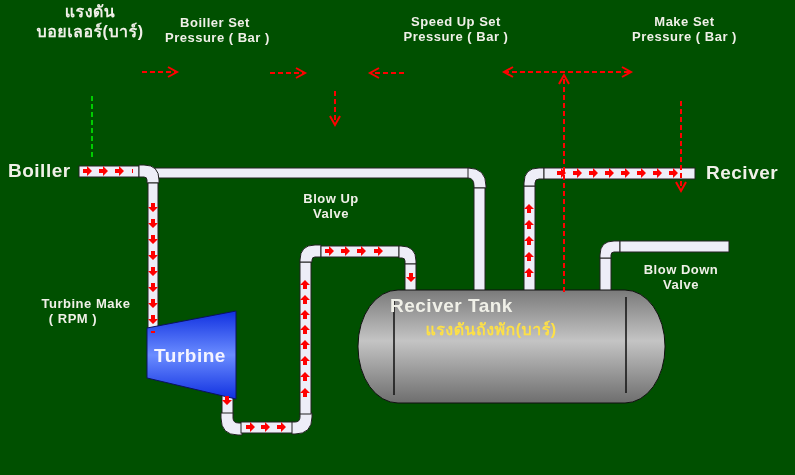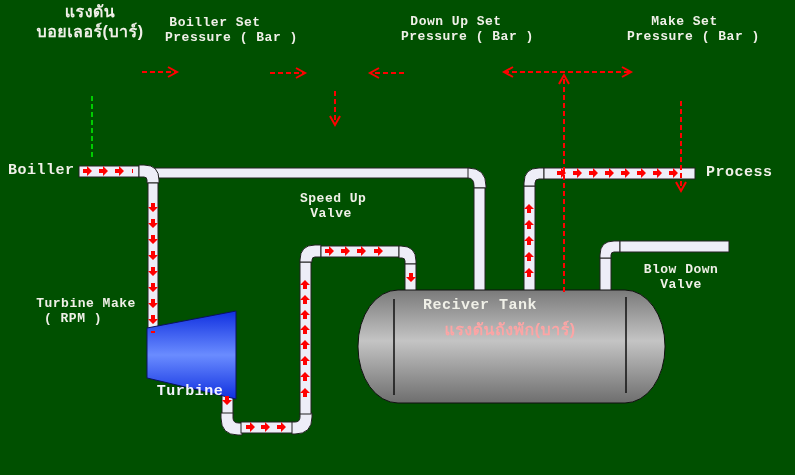--- a/index.html
+++ b/index.html
@@ -1,19 +1,19 @@
 <!DOCTYPE html>
 <html><head>
 <meta charset="utf-8">
 <style>
   html, body { margin: 0; padding: 0; }
   body { width: 795px; height: 475px; background: #005000; position: relative; overflow: hidden; font-family: "DejaVu Serif", "Liberation Serif", serif; }
-  .lbl { position: absolute; color: #f0f0e8; font-family: Liberation Mono, monospace; font-weight: bold; text-align: center; line-height: 15px; font-size: 13px; letter-spacing: 0.5px; white-space: nowrap; }
+  .lbl { position: absolute; color: #f0f0e8; font-family: Liberation Sans, sans-serif; font-weight: bold; text-align: center; line-height: 15px; font-size: 13px; letter-spacing: 0.5px; white-space: nowrap; }
   .thai { font-family: Liberation Sans, sans-serif; font-weight: bold; font-size: 16px; }
-  .big { font-size: 15px; }
+  .big { font-size: 19px; }
   svg { position: absolute; left: 0; top: 0; }
 </style>
 </head>
 <body>
 
 <svg width="795" height="475" viewBox="0 0 795 475">
   <defs>
     <linearGradient id="tankGrad" x1="0" y1="0" x2="0" y2="1">
       <stop offset="0" stop-color="#7a7a7a"></stop>
       <stop offset="0.45" stop-color="#c4c4c4"></stop>
@@ -140,34 +140,34 @@
   </g>
   <line x1="92" y1="96" x2="92" y2="159" stroke="#00cc00" stroke-width="2" stroke-dasharray="5,3"></line>
 </svg>
 
 <div class="lbl thai" style="left:50px; top:4px; width:80px;">แรงดัน</div>
 <div class="lbl thai" style="left:30px; top:24px; width:120px;">บอยเลอร์(บาร์)</div>
 
 <div class="lbl" style="left:165px; top:15px; width:100px;">Boiller Set</div>
 <div class="lbl" style="left:165px; top:30px; width:100px;">Pressure ( Bar )</div>
 
-<div class="lbl" style="left:401px; top:14px; width:110px;">Down Up Set</div>
+<div class="lbl" style="left:401px; top:14px; width:110px;">Speed Up Set</div>
 <div class="lbl" style="left:401px; top:29px; width:110px;">Pressure ( Bar )</div>
 
 <div class="lbl" style="left:627px; top:14px; width:115px;">Make Set</div>
 <div class="lbl" style="left:627px; top:29px; width:115px;">Pressure ( Bar )</div>
 
 <div class="lbl big" style="left:8px; top:163px; width:62px; text-align:left;">Boiller</div>
-<div class="lbl big" style="left:706px; top:165px; width:70px; text-align:left;">Process</div>
+<div class="lbl big" style="left:706px; top:165px; width:70px; text-align:left;">Reciver</div>
 
-<div class="lbl" style="left:300px; top:191px; width:62px;">Speed Up</div>
+<div class="lbl" style="left:300px; top:191px; width:62px;">Blow Up</div>
 <div class="lbl" style="left:300px; top:206px; width:62px;">Valve</div>
 
 <div class="lbl" style="left:36px; top:296px; width:100px;">Turbine Make</div>
 <div class="lbl" style="left:23px; top:311px; width:100px;">( RPM )</div>
 
-<div class="lbl big" style="left:150px; top:348px; width:80px; color:#f4f4ff;margin-top:36px;">Turbine</div>
+<div class="lbl big" style="left:150px; top:348px; width:80px; color:#f4f4ff;">Turbine</div>
 
-<div class="lbl big" style="left:423px; top:298px; width:110px; text-align:left;">Reciver Tank</div>
-<div class="lbl thai" style="left:440px; top:322px; width:140px; color:#fca5a5;">แรงดันถังพัก(บาร์)</div>
+<div class="lbl big" style="left:390px; top:298px; width:110px; text-align:left;">Reciver Tank</div>
+<div class="lbl thai" style="left:421px; top:322px; width:140px; color:#fde047;">แรงดันถังพัก(บาร์)</div>
 
 <div class="lbl" style="left:636px; top:262px; width:90px;">Blow Down</div>
 <div class="lbl" style="left:636px; top:277px; width:90px;">Valve</div>
 
 </body></html>

